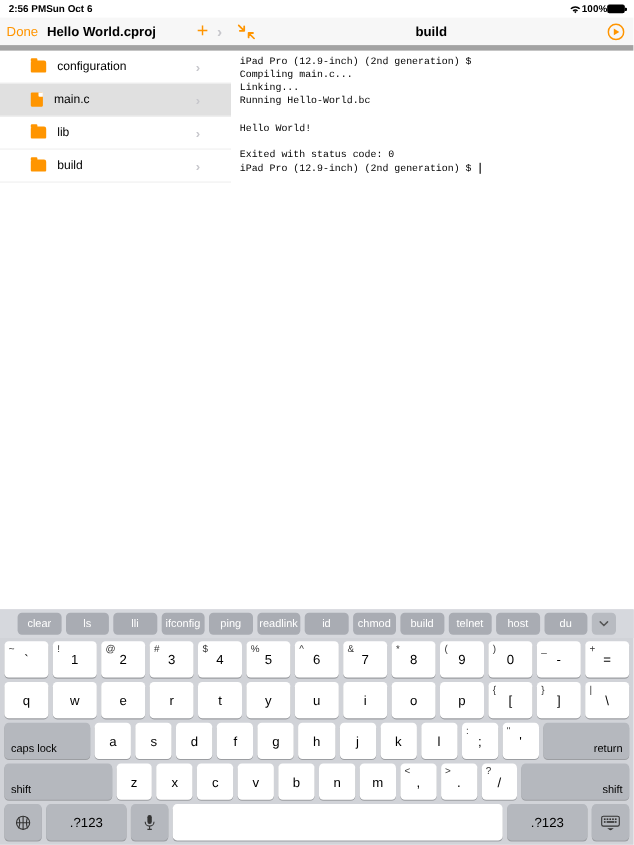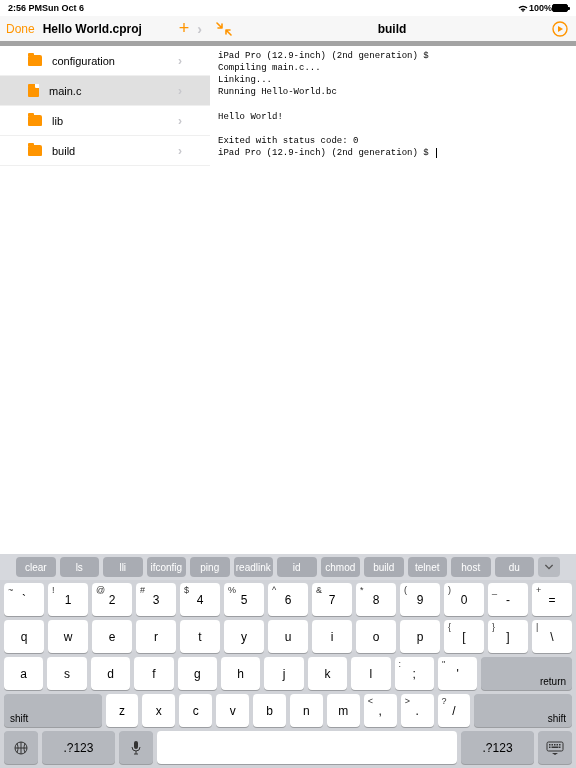--- a/index.html
+++ b/index.html
@@ -168,20 +168,21 @@
         <div class="key ">y</div>
         <div class="key ">u</div>
         <div class="key ">i</div>
         <div class="key ">o</div>
         <div class="key ">p</div>
         <div class="key num"><span class="sup">{</span>[</div>
         <div class="key num"><span class="sup">}</span>]</div>
         <div class="key num"><span class="sup">|</span>\</div>
       </div>
     <div class="kr" id="kr3">
+        <div class="key gray fn" style="flex: 2 1 0%;">caps lock</div>
         <div class="key ">a</div>
         <div class="key ">s</div>
         <div class="key ">d</div>
         <div class="key ">f</div>
         <div class="key ">g</div>
         <div class="key ">h</div>
         <div class="key ">j</div>
         <div class="key ">k</div>
         <div class="key ">l</div>
         <div class="key num"><span class="sup">:</span>;</div>

